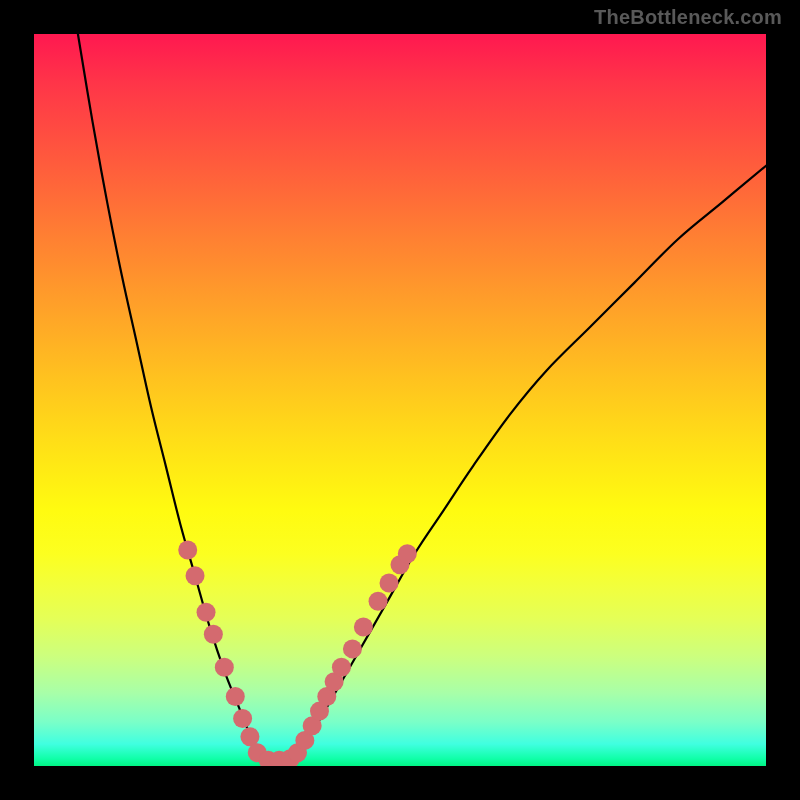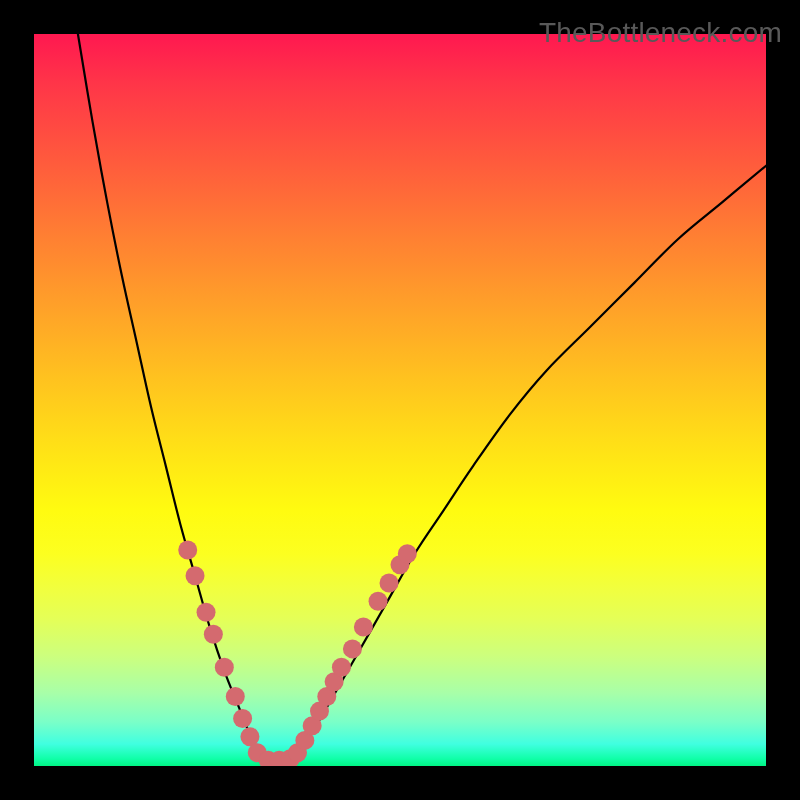--- a/index.html
+++ b/index.html
@@ -8,26 +8,25 @@
     position: relative;
     width: 800px;
     height: 800px;
     background: #000;
   }
   .watermark {
     position: absolute;
     top: 6px;
     right: 18px;
     font-family: Arial, Helvetica, sans-serif;
-    font-size: 28px;
+    font-size: 20px;
     color: #595959;
-    font-weight: 400;
+    font-weight: 700;
     letter-spacing: 0.2px;
     z-index: 10;
-    margin-top: 11px;
   }
   .plot-bg {
     position: absolute;
     left: 34px;
     top: 34px;
     width: 732px;
     height: 732px;
     background: linear-gradient(to bottom,
       #ff1850 0%,
       #ff3648 7%,

